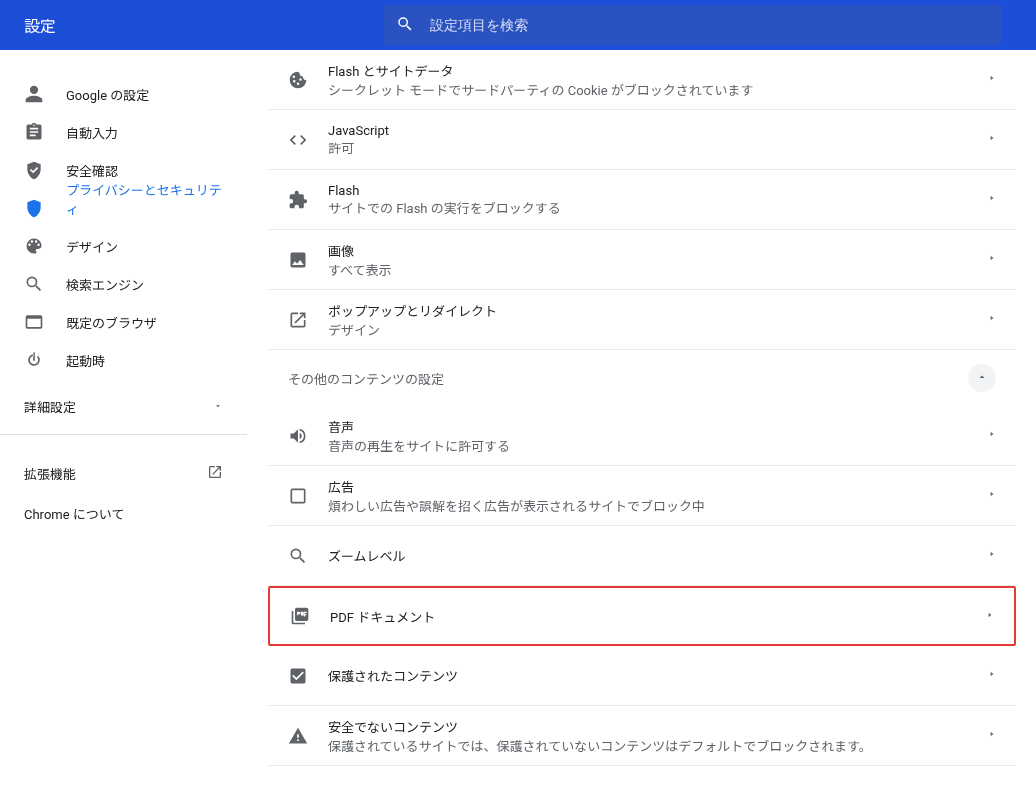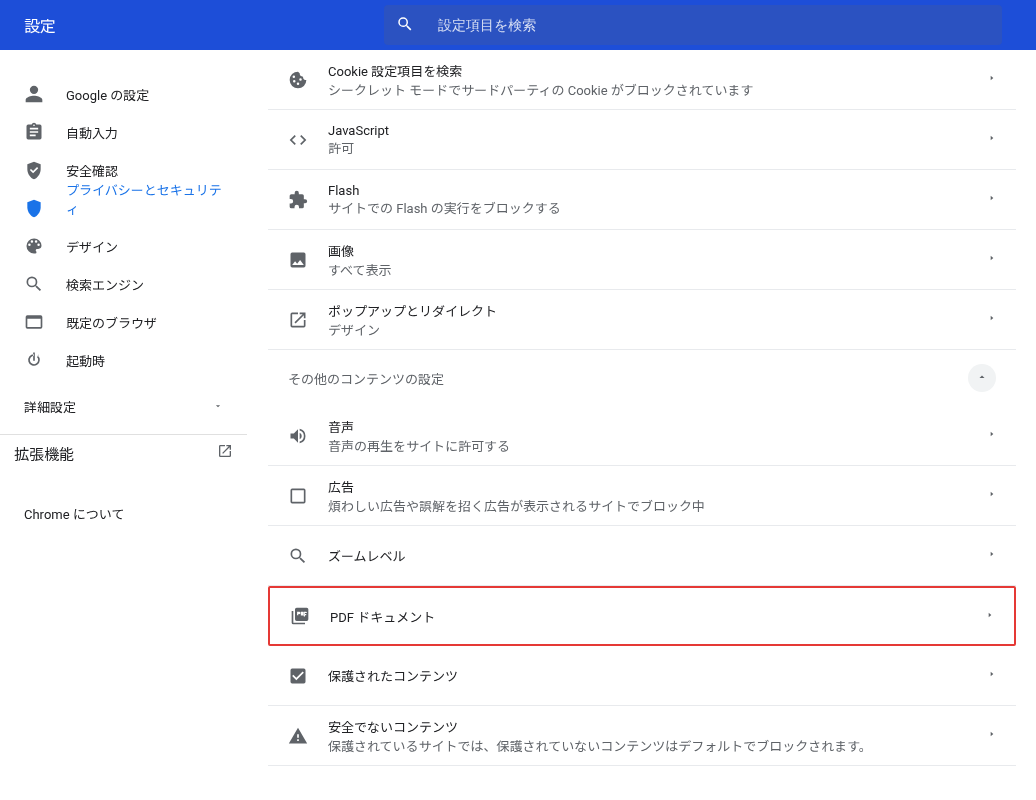--- a/index.html
+++ b/index.html
@@ -1,33 +1,33 @@
 <!DOCTYPE html>
 <html><head>
 <meta charset="utf-8">
 <style>
 * { margin: 0; padding: 0; box-sizing: border-box; }
 body { font-family: Roboto, "Noto Sans JP", Arial, sans-serif; font-size: 13px; color: #202124; background: #fff; width: 1036px; height: 800px; overflow: hidden; }
 .header { height: 50px; background: #1d4ed8; color: #fff; display: flex; align-items: center; padding: 0 24px; }
 .header-title { font-size: 16px; font-weight: 400; width: 360px; }
-.search-wrap { background: #2b52c1; border-radius: 4px; height: 40px; display: flex; align-items: center; flex: 1; padding: 0 12px; margin-right: 10px; gap: 8px; }
+.search-wrap { background: #2b52c1; border-radius: 4px; height: 40px; display: flex; align-items: center; flex: 1; padding: 0 12px; margin-right: 10px; }
 .search-wrap svg { fill: #fff; margin-right: 16px; }
 .search-input { background: transparent; border: none; color: #fff; font-size: 14px; outline: none; flex: 1; }
 .search-input::placeholder { color: rgba(255,255,255,0.8); }
 .layout { display: flex; height: 750px; }
 .sidebar { width: 248px; padding-top: 16px; border-right: 1px solid transparent; }
 .nav-item { display: flex; align-items: flex-end; height: 38px; padding: 0 24px; cursor: pointer; color: #202124; font-size: 13px; }
 .nav-item.active { color: #1a73e8; }
 .nav-item.active svg { fill: #1a73e8; }
 .nav-icon { width: 20px; height: 20px; margin-right: 22px; display: flex; align-items: center; justify-content: center; }
 .nav-icon svg { fill: #5f6368; width: 20px; height: 20px; }
 .adv-row { display: flex; align-items: center; justify-content: space-between; height: 40px; padding: 0 24px; cursor: pointer; font-size: 13px; color: #202124; border-top: 1px solid transparent; margin-top: 16px; }
 .adv-row svg { fill: #5f6368; }
 .divider { height: 1px; background: #e0e0e0; margin: 8px 0; }
-.ext-row { display: flex; align-items: flex-start; justify-content: space-between; height: 40px; padding: 0 14px; cursor: pointer; font-size: 15px; }
+.ext-row { display: flex; align-items: flex-end; justify-content: space-between; height: 40px; padding: 0 24px; cursor: pointer; font-size: 13px; }
 .about-row { height: 40px; padding: 0 24px; display: flex; align-items: flex-end; font-size: 13px; cursor: pointer; }
 .main { flex: 1; overflow-y: auto; padding: 0 20px; }
 .row { display: flex; align-items: center; min-height: 60px; padding: 8px 20px; border-bottom: 1px solid #e8eaed; cursor: pointer; }
 .row.highlighted { border: 2px solid #e53935; border-radius: 2px; }
 .row-icon { width: 20px; margin-right: 20px; display: flex; justify-content: center; }
 .row-icon svg { fill: #5f6368; width: 20px; height: 20px; }
 .row-body { flex: 1; }
 .row-title { font-size: 13px; color: #202124; }
 .row-sub { font-size: 13px; color: #5f6368; margin-top: 0; }
 .row-chevron svg { fill: #5f6368; }
@@ -137,21 +137,21 @@
 
   <div class="main">
     <div id="rows-a">
         <div class="row">
           <span class="row-icon">
             <svg viewBox="0 0 24 24">
               <path d="M12 2a10 10 0 000 20 10 10 0 0010-10 4 4 0 01-4-4 4 4 0 01-4-4zM8.5 8A1.5 1.5 0 117 6.5 1.5 1.5 0 018.5 8zm-1 7A1.5 1.5 0 119 13.5 1.5 1.5 0 017.5 15zm4.5 3a1.5 1.5 0 111.5-1.5A1.5 1.5 0 0112 18zm3-5a1.5 1.5 0 111.5-1.5A1.5 1.5 0 0115 13z"></path>
             </svg>
           </span>
           <div class="row-body">
-            <div class="row-title">Cookie 設定項目を検索</div>
+            <div class="row-title">Flash とサイトデータ</div>
             <div class="row-sub">シークレット モードでサードパーティの Cookie がブロックされています</div>
           </div>
           <span class="row-chevron"><svg width="8" height="12" viewBox="0 0 24 24">
               <path d="M8 5l8 7-8 7z"></path>
             </svg></span>
         </div>
         <div class="row">
           <span class="row-icon">
             <svg viewBox="0 0 24 24">
               <path d="M9.4 16.6L4.8 12l4.6-4.6L8 6l-6 6 6 6zm5.2 0l4.6-4.6-4.6-4.6L16 6l6 6-6 6z"></path>

